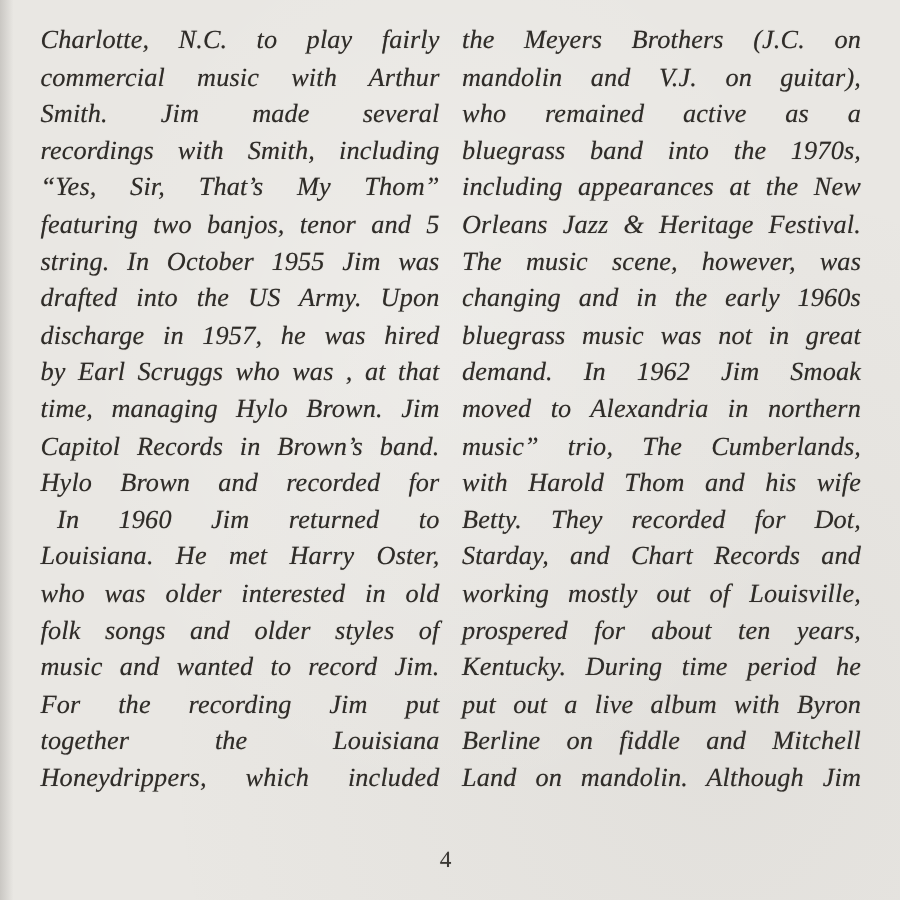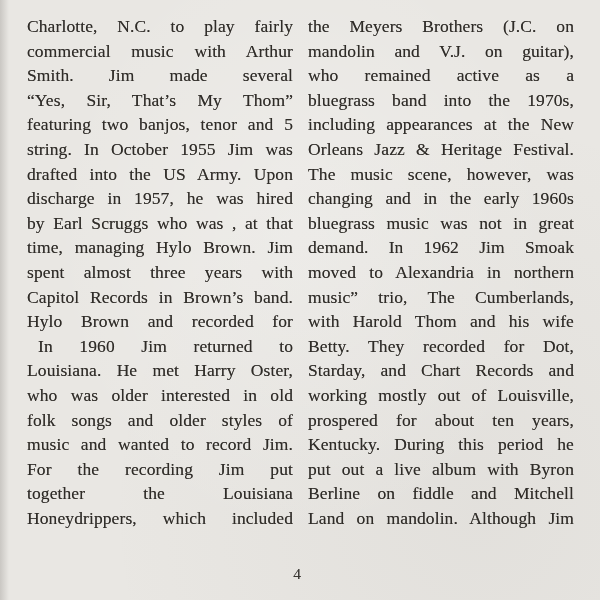--- a/index.html
+++ b/index.html
@@ -31,20 +31,21 @@
     background: linear-gradient(to right, rgba(60,55,50,0.18), rgba(60,55,50,0.0));
     pointer-events: none;
   }
   .columns {
     position: absolute;
     top: 14px;
     left: 27px;
     right: 25px;
     display: flex;
     gap: 15px;
+    font-style: italic;
   }
   .col {
     width: 266px;
     flex: 0 0 266px;
   }
   .line {
     font-size: 17.5px;
     line-height: 24.6px;
     color: #2f2c28;
     text-align: justify;
@@ -71,28 +72,28 @@
 <body>
 
 <div class="scan-surface"></div>
 <div class="scan-edge"></div>
 
 <div class="columns">
   <div class="col">
       <div class="line">Charlotte, N.C. to play fairly</div>
       <div class="line">commercial music with Arthur</div>
       <div class="line">Smith. Jim made several</div>
+      <div class="line">recordings with Smith, including</div>
       <div class="line">“Yes, Sir, That’s My Thom”</div>
       <div class="line">featuring two banjos, tenor and 5</div>
       <div class="line">string. In October 1955 Jim was</div>
       <div class="line">drafted into the US Army. Upon</div>
       <div class="line">discharge in 1957, he was hired</div>
       <div class="line">by Earl Scruggs who was , at that</div>
       <div class="line">time, managing Hylo Brown. Jim</div>
-      <div class="line">spent almost three years with</div>
       <div class="line">Capitol Records in Brown’s band.</div>
       <div class="line">Hylo Brown and recorded for</div>
       <div class="line indent">In 1960 Jim returned to</div>
       <div class="line">Louisiana. He met Harry Oster,</div>
       <div class="line">who was older interested in old</div>
       <div class="line">folk songs and older styles of</div>
       <div class="line">music and wanted to record Jim.</div>
       <div class="line">For the recording Jim put</div>
       <div class="line">together the Louisiana</div>
       <div class="line">Honeydrippers, which included</div>
@@ -108,20 +109,20 @@
       <div class="line">changing and in the early 1960s</div>
       <div class="line">bluegrass music was not in great</div>
       <div class="line">demand. In 1962 Jim Smoak</div>
       <div class="line">moved to Alexandria in northern</div>
       <div class="line">music” trio, The Cumberlands,</div>
       <div class="line">with Harold Thom and his wife</div>
       <div class="line">Betty. They recorded for Dot,</div>
       <div class="line">Starday, and Chart Records and</div>
       <div class="line">working mostly out of Louisville,</div>
       <div class="line">prospered for about ten years,</div>
-      <div class="line">Kentucky. During this period he</div>
+      <div class="line">Kentucky. During time period he</div>
       <div class="line">put out a live album with Byron</div>
       <div class="line">Berline on fiddle and Mitchell</div>
       <div class="line">Land on mandolin. Although Jim</div>
     </div>
 </div>
 
 <div class="page-number">4</div>
 
 </body></html>

